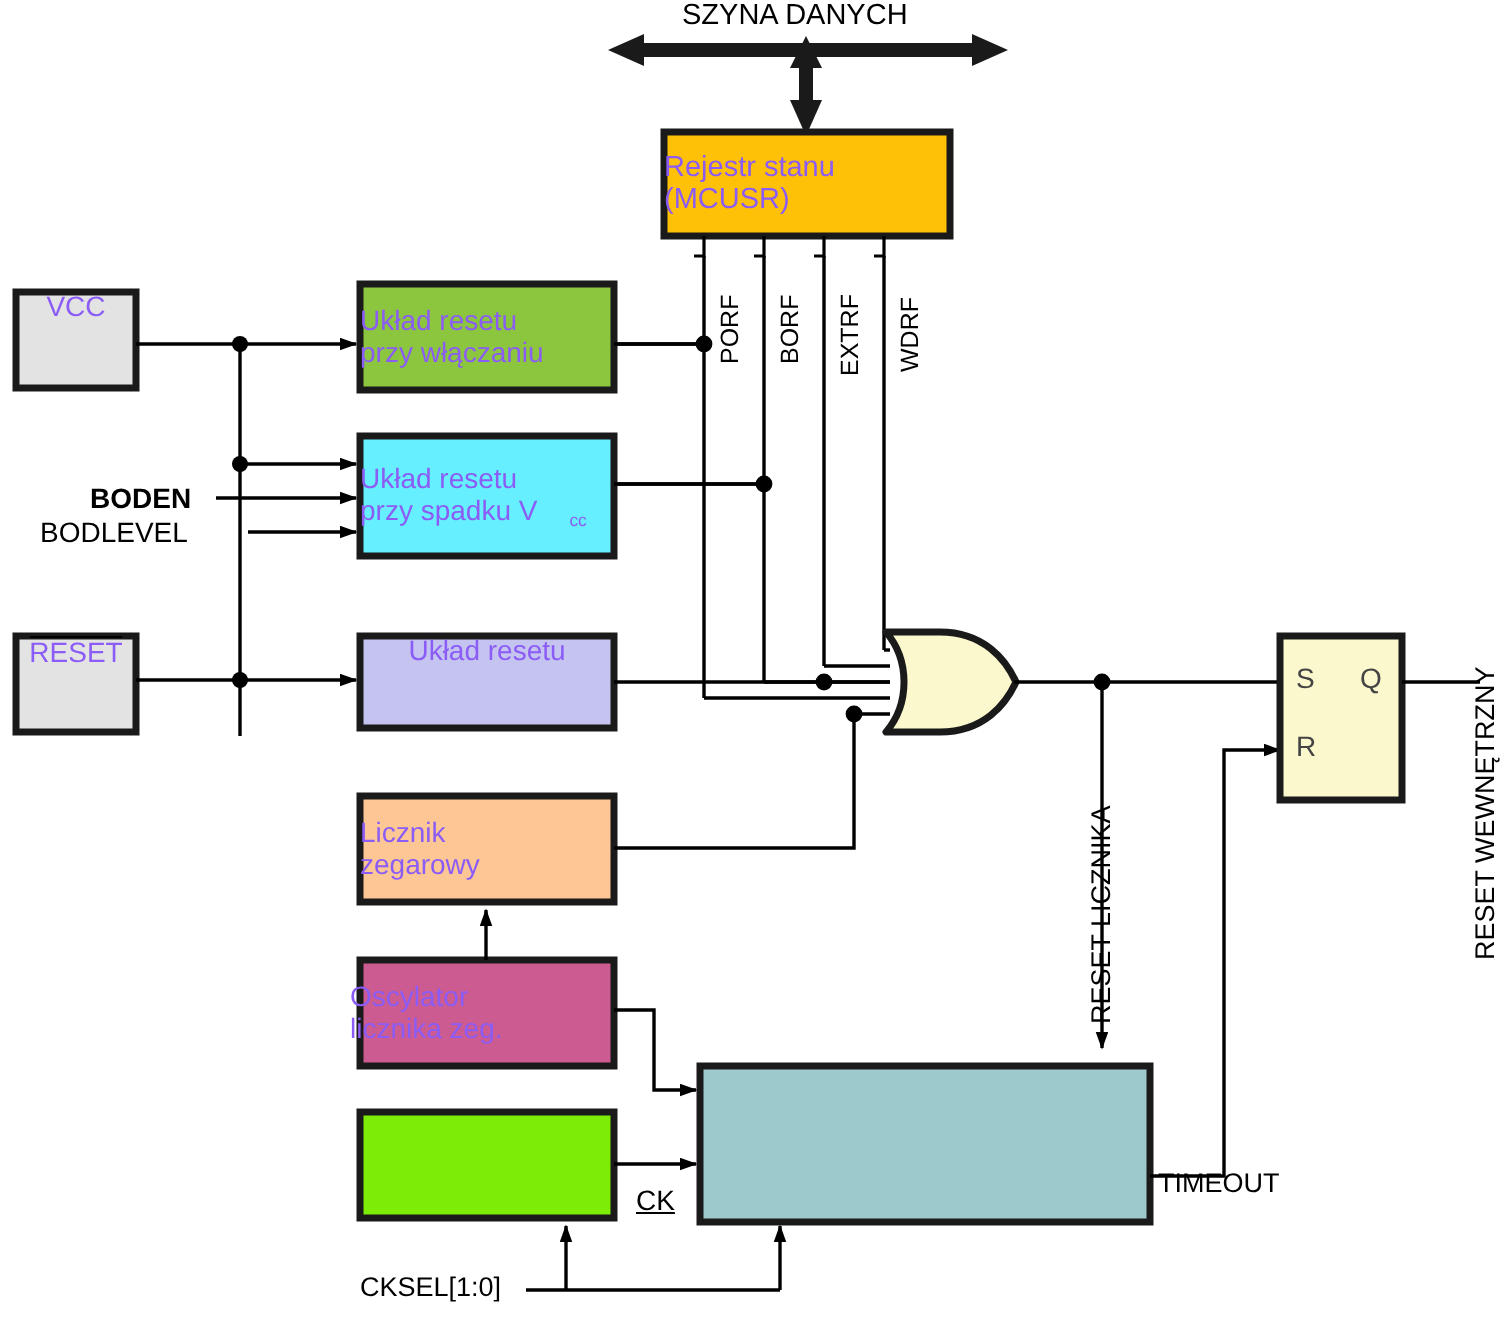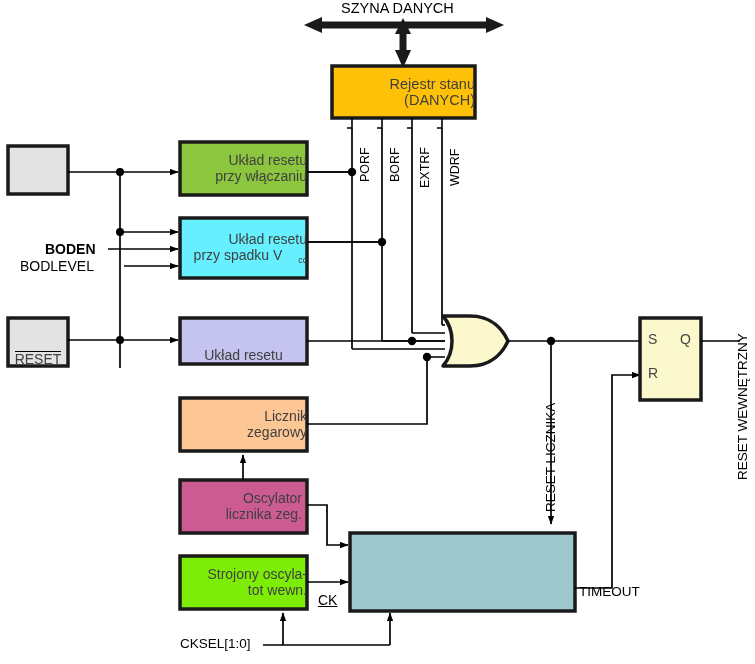--- a/index.html
+++ b/index.html
@@ -1,20 +1,20 @@
 <!DOCTYPE html>
 <html><head>
 <meta charset="utf-8">
 <style>
   html,body{margin:0;padding:0;background:#ffffff;}
   body{width:755px;height:664px;overflow:hidden;font-family:"Liberation Sans",sans-serif;}
   #diagram{position:relative;width:660px;height:664px;}
   svg#canvas{position:absolute;left:0;top:0;width:755px;height:664px;}
-  .blk-label{position:absolute;display:flex;align-items:flex-end;justify-content:center;
-             text-align:center;line-height:1.12;pointer-events:none;color:#404040;}
+  .blk-label{position:absolute;display:flex;align-items:flex-start;justify-content:center;
+             text-align:center;line-height:1.12;pointer-events:none;color:#8b5cf6;}
   .free-label{position:absolute;color:#000;white-space:nowrap;}
   .vert{transform-origin:0 0;}
   .ovl{border-top:1.6px solid #000;padding-top:0px;display:inline-block;line-height:1.0;}
   sub{font-size:0.62em;vertical-align:baseline;position:relative;top:3px;padding-left:16px;}
 </style>
 </head>
 <body>
 
 <div id="diagram">
 
@@ -147,28 +147,29 @@
     <rect x="640" y="318" width="61" height="82" fill="#fbf8cd" stroke="#1a1a1a" stroke-width="3.5"></rect>
     <g stroke="#000" stroke-width="1.7" fill="none">
       <line x1="701" y1="341" x2="740" y2="341"></line>
     </g>
   </svg>
 
   <div class="free-label" style="left:341px;top:0px;font-size:14.5px;">SZYNA DANYCH</div>
 
   <div class="blk-label" style="left:332px;top:66px;width:143px;height:52px;font-size:14.5px;flex-direction:column;">
     <span>Rejestr stanu</span>
-    <span>(DANYCH)</span>
+    <span>(MCUSR)</span>
   </div>
 
   <div class="free-label vert" style="left:358px;top:182px;font-size:12.5px;transform:rotate(-90deg);">PORF</div>
   <div class="free-label vert" style="left:388px;top:182px;font-size:12.5px;transform:rotate(-90deg);">BORF</div>
   <div class="free-label vert" style="left:418px;top:188px;font-size:12.5px;transform:rotate(-90deg);">EXTRF</div>
   <div class="free-label vert" style="left:448px;top:186px;font-size:12.5px;transform:rotate(-90deg);">WDRF</div>
 
+  <div class="blk-label" style="left:8px;top:146px;width:60px;height:48px;font-size:14px;">VCC</div>
 
   <div class="blk-label" style="left:8px;top:318px;width:60px;height:48px;font-size:14px;">
     <span class="ovl">RESET</span>
   </div>
 
   <div class="blk-label" style="left:180px;top:142px;width:127px;height:53px;font-size:14px;flex-direction:column;">
     <span>Układ resetu</span>
     <span>przy włączaniu</span>
   </div>
 
@@ -182,24 +183,20 @@
   <div class="blk-label" style="left:180px;top:398px;width:127px;height:53px;font-size:14px;flex-direction:column;">
     <span>Licznik</span>
     <span>zegarowy</span>
   </div>
 
   <div class="blk-label" style="left:175px;top:480px;width:127px;height:53px;font-size:14px;flex-direction:column;">
     <span>Oscylator</span>
     <span>licznika zeg.</span>
   </div>
 
-  <div class="blk-label" style="left:180px;top:556px;width:127px;height:53px;font-size:14px;flex-direction:column;">
-    <span>Strojony oscyla-</span>
-    <span>tot wewn.</span>
-  </div>
 
 
   <div class="free-label" style="left:648px;top:331px;font-size:14px;color:#444;">S</div>
   <div class="free-label" style="left:680px;top:331px;font-size:14px;color:#444;">Q</div>
   <div class="free-label" style="left:648px;top:365px;font-size:14px;color:#444;">R</div>
 
   <div class="free-label" style="left:45px;top:241px;font-size:14px;font-weight:bold;">BODEN</div>
   <div class="free-label" style="left:20px;top:258px;font-size:14px;">BODLEVEL</div>
   <div class="free-label" style="left:318px;top:592px;font-size:14px;text-decoration:underline;">CK</div>
   <div class="free-label" style="left:180px;top:636px;font-size:13.5px;">CKSEL[1:0]</div>

